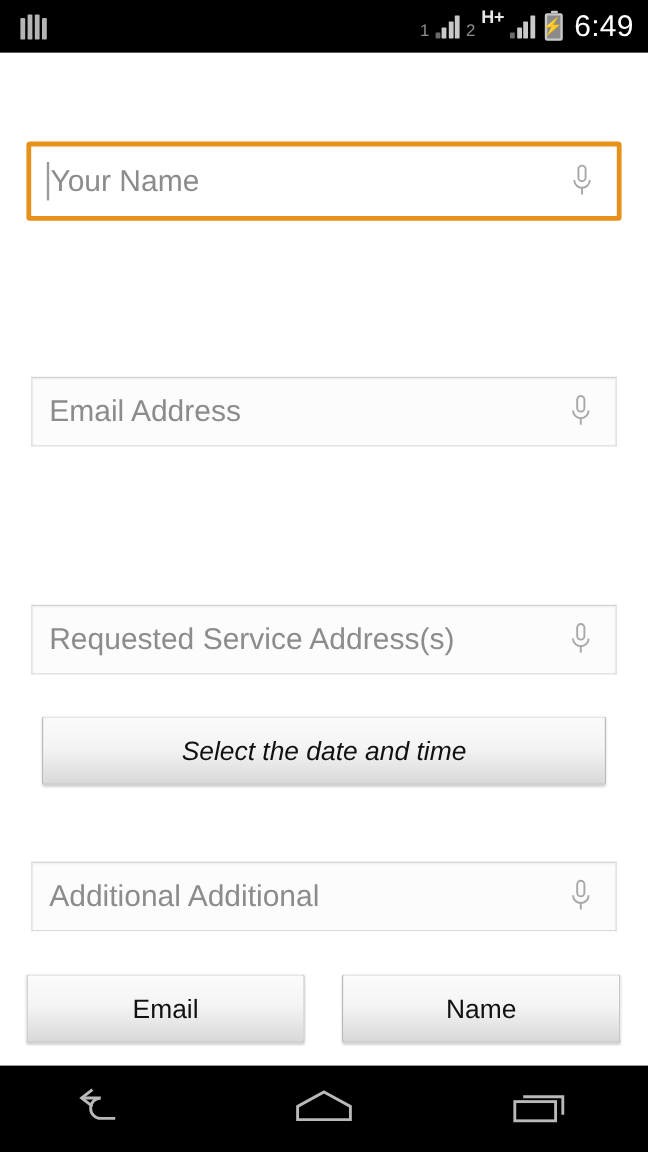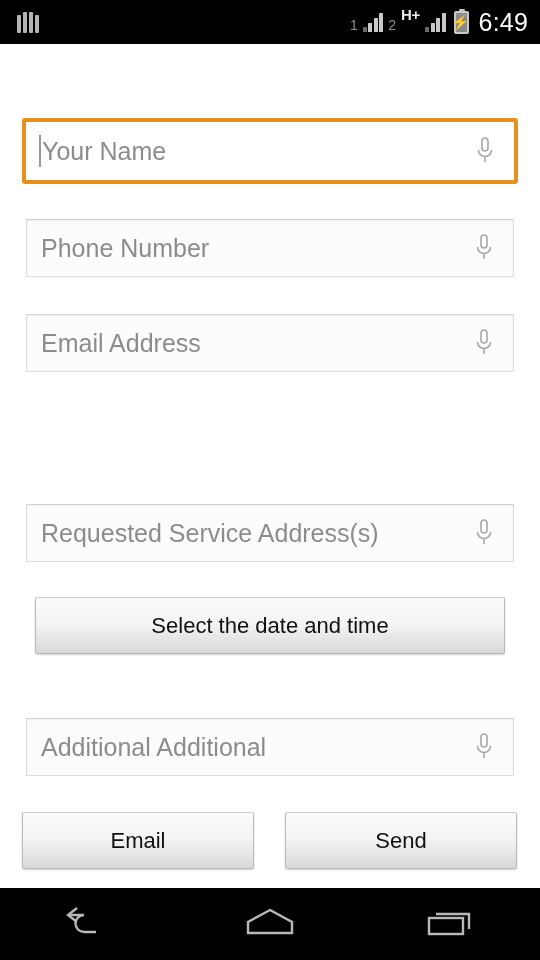--- a/index.html
+++ b/index.html
@@ -236,30 +236,20 @@
     <span class="ph">Your Name</span>
     <span class="mic">
       <svg width="22" height="30" viewBox="0 0 22 30">
         <rect x="8" y="2" width="6" height="13" rx="3" fill="none" stroke="#a8a8a8" stroke-width="1.6"></rect>
         <path d="M4.5 14 a6.5 6.5 0 0 0 13 0" fill="none" stroke="#a8a8a8" stroke-width="1.6"></path>
         <line x1="11" y1="20.5" x2="11" y2="26" stroke="#a8a8a8" stroke-width="1.6"></line>
       </svg>
     </span>
   </div>
 
-  <div class="field" style="top:175px">
-    <span class="ph">Phone Number</span>
-    <span class="mic">
-      <svg width="22" height="30" viewBox="0 0 22 30">
-        <rect x="8" y="2" width="6" height="13" rx="3" fill="none" stroke="#a8a8a8" stroke-width="1.6"></rect>
-        <path d="M4.5 14 a6.5 6.5 0 0 0 13 0" fill="none" stroke="#a8a8a8" stroke-width="1.6"></path>
-        <line x1="11" y1="20.5" x2="11" y2="26" stroke="#a8a8a8" stroke-width="1.6"></line>
-      </svg>
-    </span>
-  </div>
 
   <div class="field" style="top:270px">
     <span class="ph">Email Address</span>
     <span class="mic">
       <svg width="22" height="30" viewBox="0 0 22 30">
         <rect x="8" y="2" width="6" height="13" rx="3" fill="none" stroke="#a8a8a8" stroke-width="1.6"></rect>
         <path d="M4.5 14 a6.5 6.5 0 0 0 13 0" fill="none" stroke="#a8a8a8" stroke-width="1.6"></path>
         <line x1="11" y1="20.5" x2="11" y2="26" stroke="#a8a8a8" stroke-width="1.6"></line>
       </svg>
     </span>
@@ -270,41 +260,41 @@
     <span class="ph">Requested Service Address(s)</span>
     <span class="mic">
       <svg width="22" height="30" viewBox="0 0 22 30">
         <rect x="8" y="2" width="6" height="13" rx="3" fill="none" stroke="#a8a8a8" stroke-width="1.6"></rect>
         <path d="M4.5 14 a6.5 6.5 0 0 0 13 0" fill="none" stroke="#a8a8a8" stroke-width="1.6"></path>
         <line x1="11" y1="20.5" x2="11" y2="26" stroke="#a8a8a8" stroke-width="1.6"></line>
       </svg>
     </span>
   </div>
 
-  <div class="btn" style="left:35px; top:553px; width:470px; height:57px;">
+  <div class="btn" style="left:35px; top:553px; width:470px; height:57px;font-style:italic;">
     <span>Select the date and time</span>
   </div>
 
   <div class="field" style="top:674px">
     <span class="ph">Additional Additional</span>
     <span class="mic">
       <svg width="22" height="30" viewBox="0 0 22 30">
         <rect x="8" y="2" width="6" height="13" rx="3" fill="none" stroke="#a8a8a8" stroke-width="1.6"></rect>
         <path d="M4.5 14 a6.5 6.5 0 0 0 13 0" fill="none" stroke="#a8a8a8" stroke-width="1.6"></path>
         <line x1="11" y1="20.5" x2="11" y2="26" stroke="#a8a8a8" stroke-width="1.6"></line>
       </svg>
     </span>
   </div>
 
   <div class="btn" style="left:22px; top:768px; width:232px; height:57px;">
     <span>Email</span>
   </div>
 
   <div class="btn" style="left:285px; top:768px; width:232px; height:57px;">
-    <span>Send</span>
+    <span>Name</span>
   </div>
 
 </div>
 
 <div id="nav-bar">
 
   <div class="nav-btn">
     <span>
       <svg width="52" height="34" viewBox="0 0 52 34">
         <path d="M32 27 H20 a8.5 8.5 0 0 1 0 -17 H6" fill="none" stroke="#b9b9b9" stroke-width="2.4"></path>

